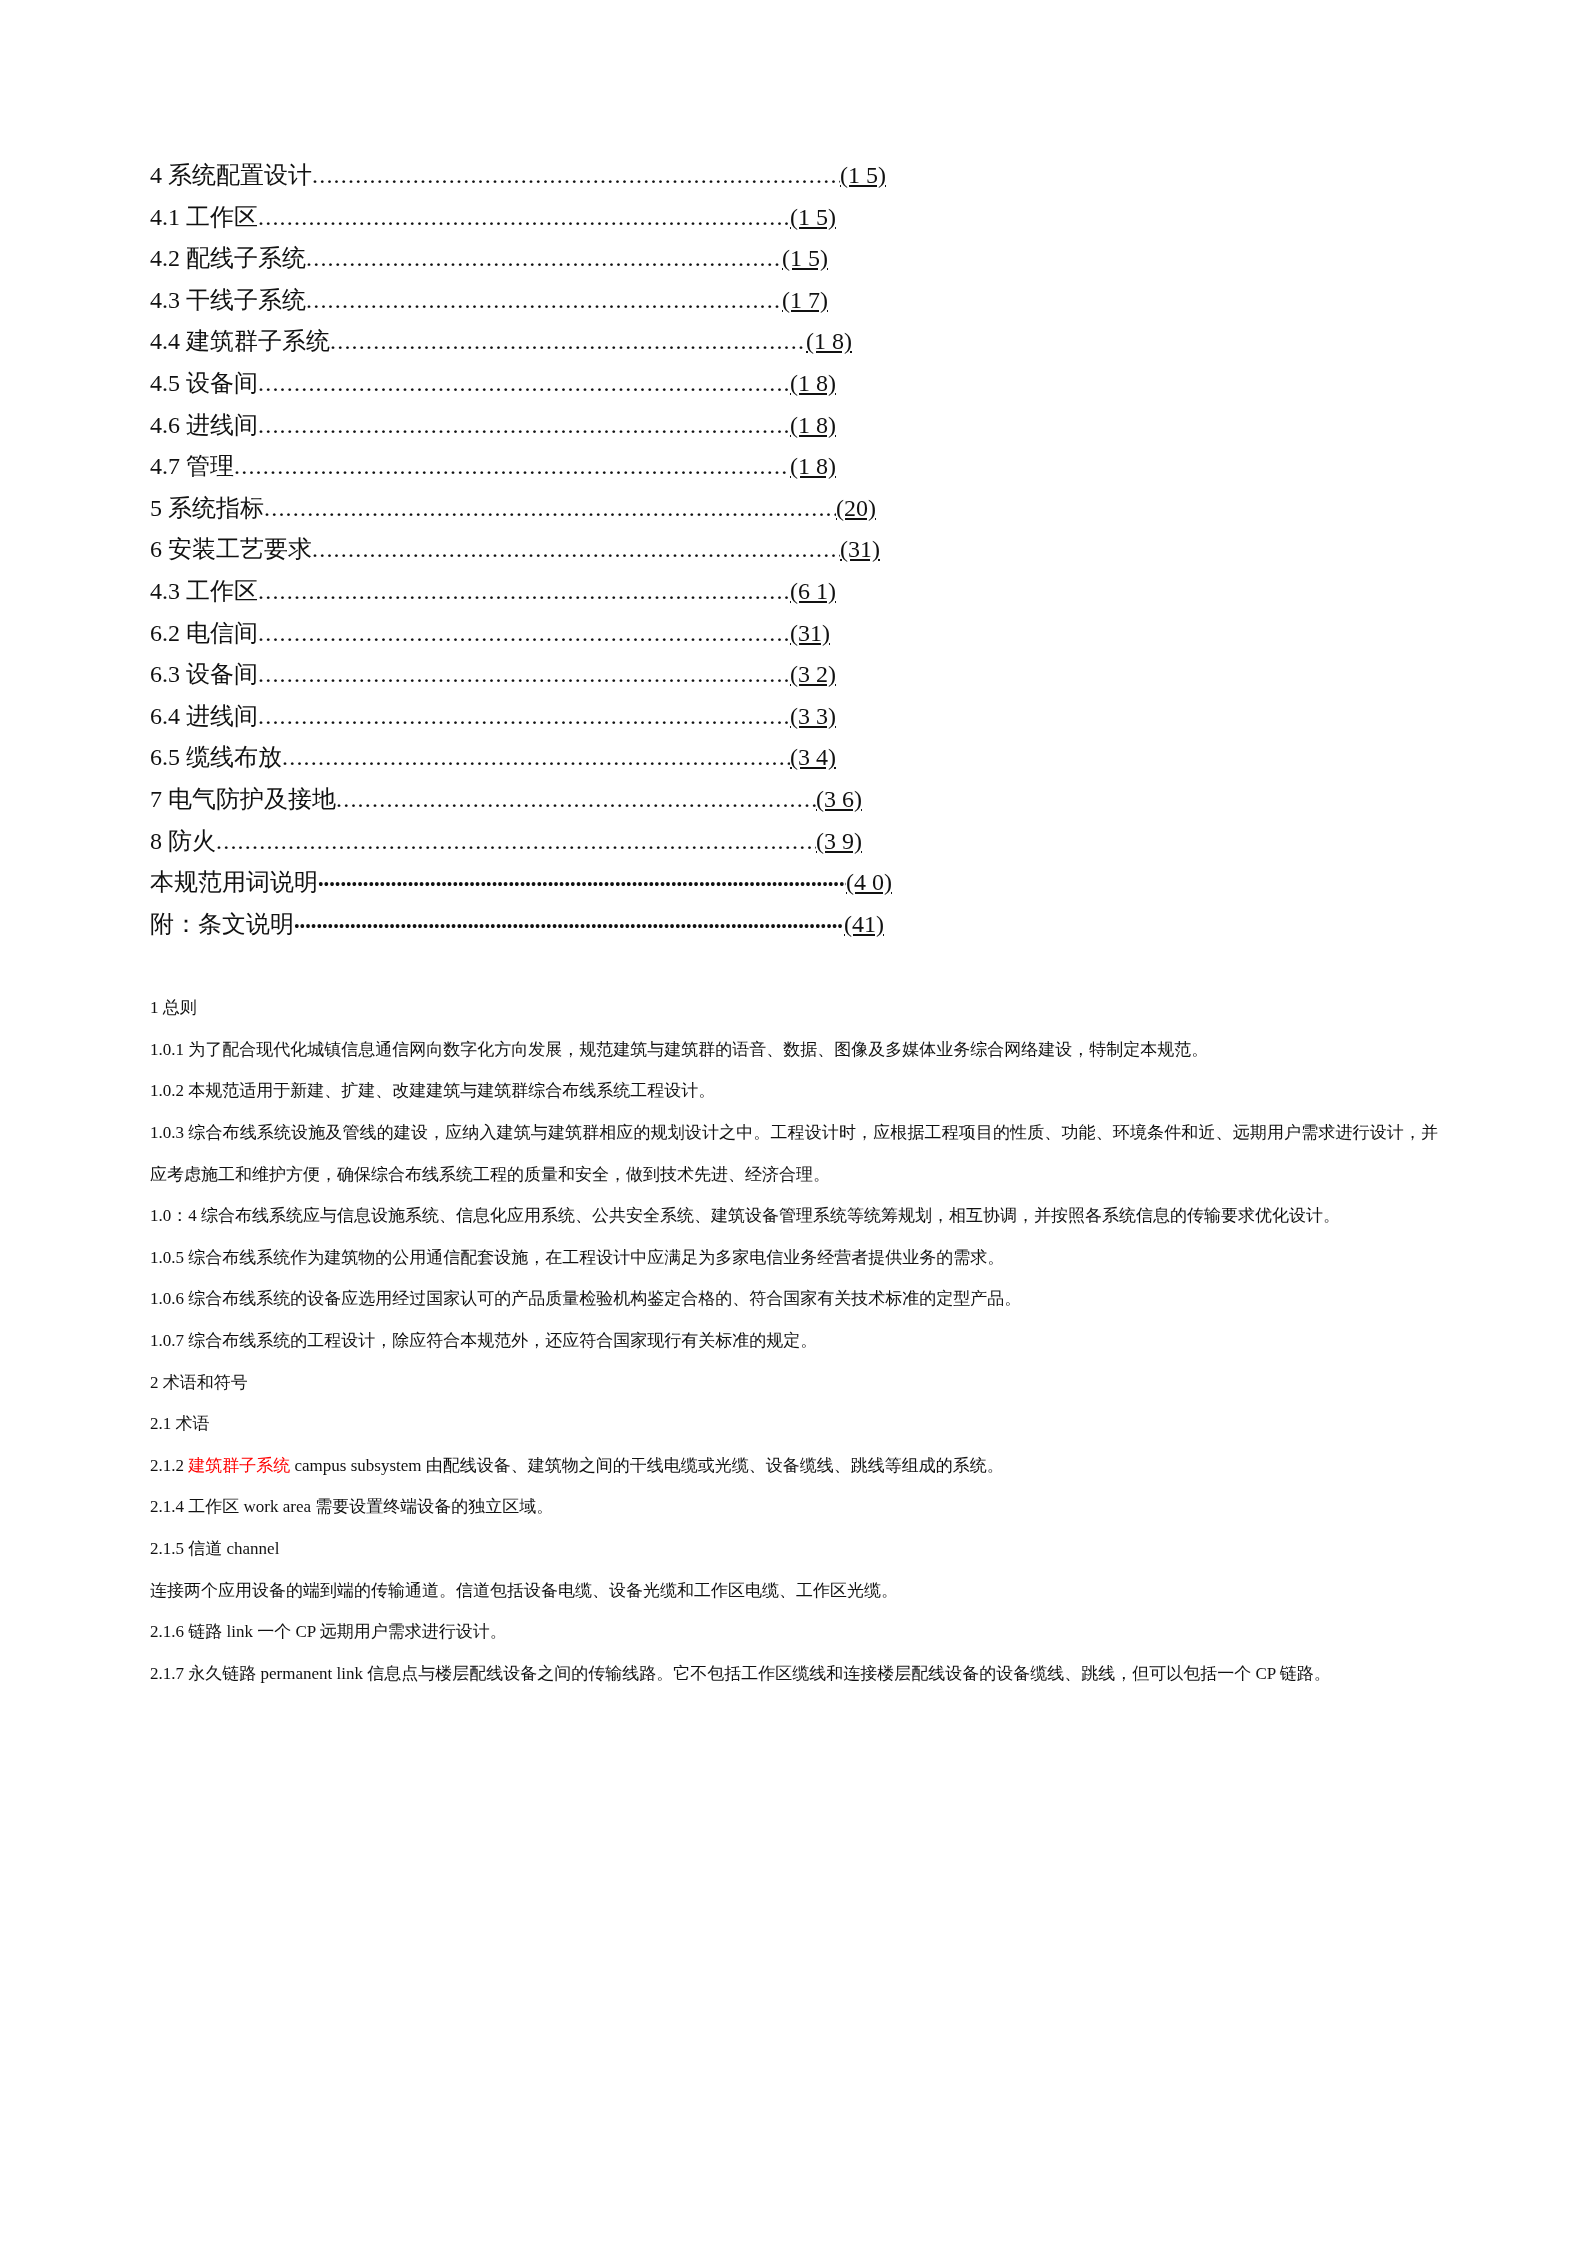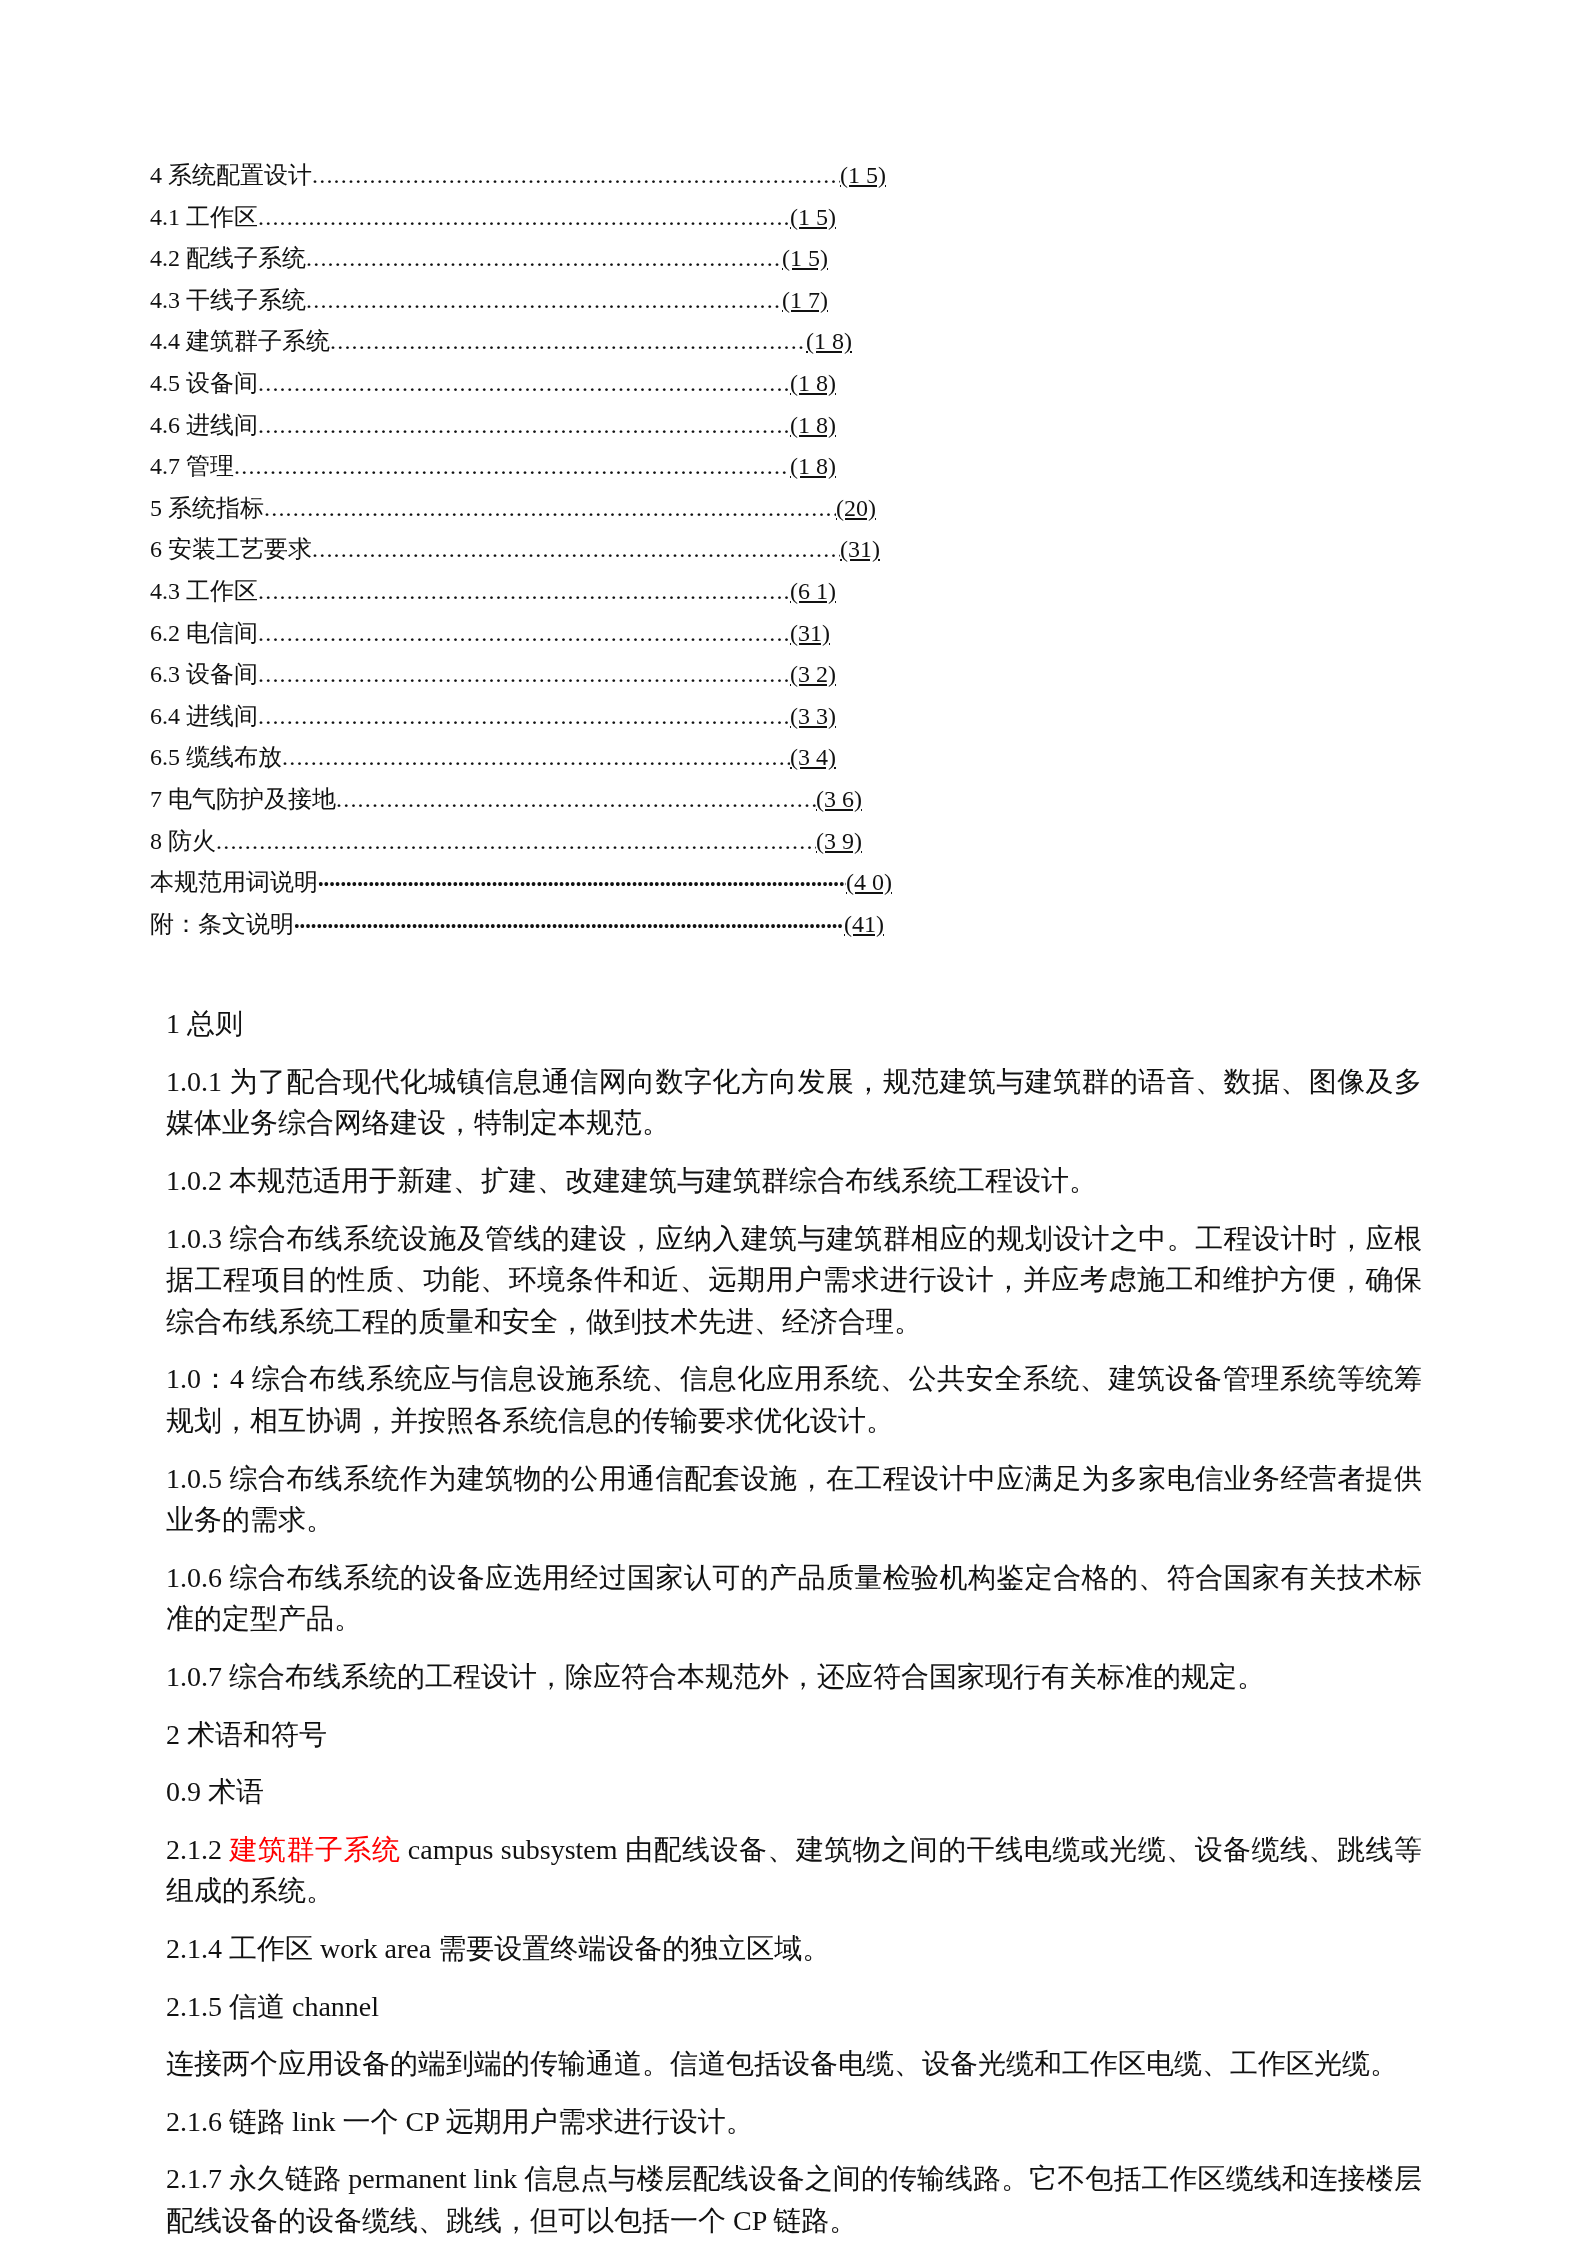--- a/index.html
+++ b/index.html
@@ -28,24 +28,24 @@
   .toc-line .num { margin-right: 6px; }
   .toc-line .leader {
     display: inline-block;
     overflow: hidden;
     white-space: nowrap;
     letter-spacing: 1.2px;
   }
   .toc-line .page-ref { white-space: nowrap; text-decoration: underline; }
   .gap { height: 42px; }
   .para {
-    font-size: 28px;
+    font-size: 17px;
     line-height: 41.6px;
     text-align: justify;
-    margin: 16px;
+    margin: 0;
   }
   .red { color: #ff0000; }
 </style>
 </head>
 <body>
 
 <div class="page">
 
   <div id="toc">
       <div class="toc-line">
@@ -166,20 +166,20 @@
 
   <p class="para">1 总则</p>
   <p class="para">1.0.1 为了配合现代化城镇信息通信网向数字化方向发展，规范建筑与建筑群的语音、数据、图像及多媒体业务综合网络建设，特制定本规范。</p>
   <p class="para">1.0.2 本规范适用于新建、扩建、改建建筑与建筑群综合布线系统工程设计。</p>
   <p class="para">1.0.3 综合布线系统设施及管线的建设，应纳入建筑与建筑群相应的规划设计之中。工程设计时，应根据工程项目的性质、功能、环境条件和近、远期用户需求进行设计，并应考虑施工和维护方便，确保综合布线系统工程的质量和安全，做到技术先进、经济合理。</p>
   <p class="para">1.0：4 综合布线系统应与信息设施系统、信息化应用系统、公共安全系统、建筑设备管理系统等统筹规划，相互协调，并按照各系统信息的传输要求优化设计。</p>
   <p class="para">1.0.5 综合布线系统作为建筑物的公用通信配套设施，在工程设计中应满足为多家电信业务经营者提供业务的需求。</p>
   <p class="para">1.0.6 综合布线系统的设备应选用经过国家认可的产品质量检验机构鉴定合格的、符合国家有关技术标准的定型产品。</p>
   <p class="para">1.0.7 综合布线系统的工程设计，除应符合本规范外，还应符合国家现行有关标准的规定。</p>
   <p class="para">2 术语和符号</p>
-  <p class="para">0.9 术语</p>
+  <p class="para">2.1 术语</p>
   <p class="para"><span>2.1.2 </span><span class="red">建筑群子系统</span><span> campus subsystem 由配线设备、建筑物之间的干线电缆或光缆、设备缆线、跳线等组成的系统。</span></p>
   <p class="para">2.1.4 工作区 work area 需要设置终端设备的独立区域。</p>
   <p class="para">2.1.5 信道 channel</p>
   <p class="para">连接两个应用设备的端到端的传输通道。信道包括设备电缆、设备光缆和工作区电缆、工作区光缆。</p>
   <p class="para">2.1.6 链路 link 一个 CP 远期用户需求进行设计。</p>
   <p class="para">2.1.7 永久链路 permanent link 信息点与楼层配线设备之间的传输线路。它不包括工作区缆线和连接楼层配线设备的设备缆线、跳线，但可以包括一个 CP 链路。</p>
 </div>
 
 </body></html>

